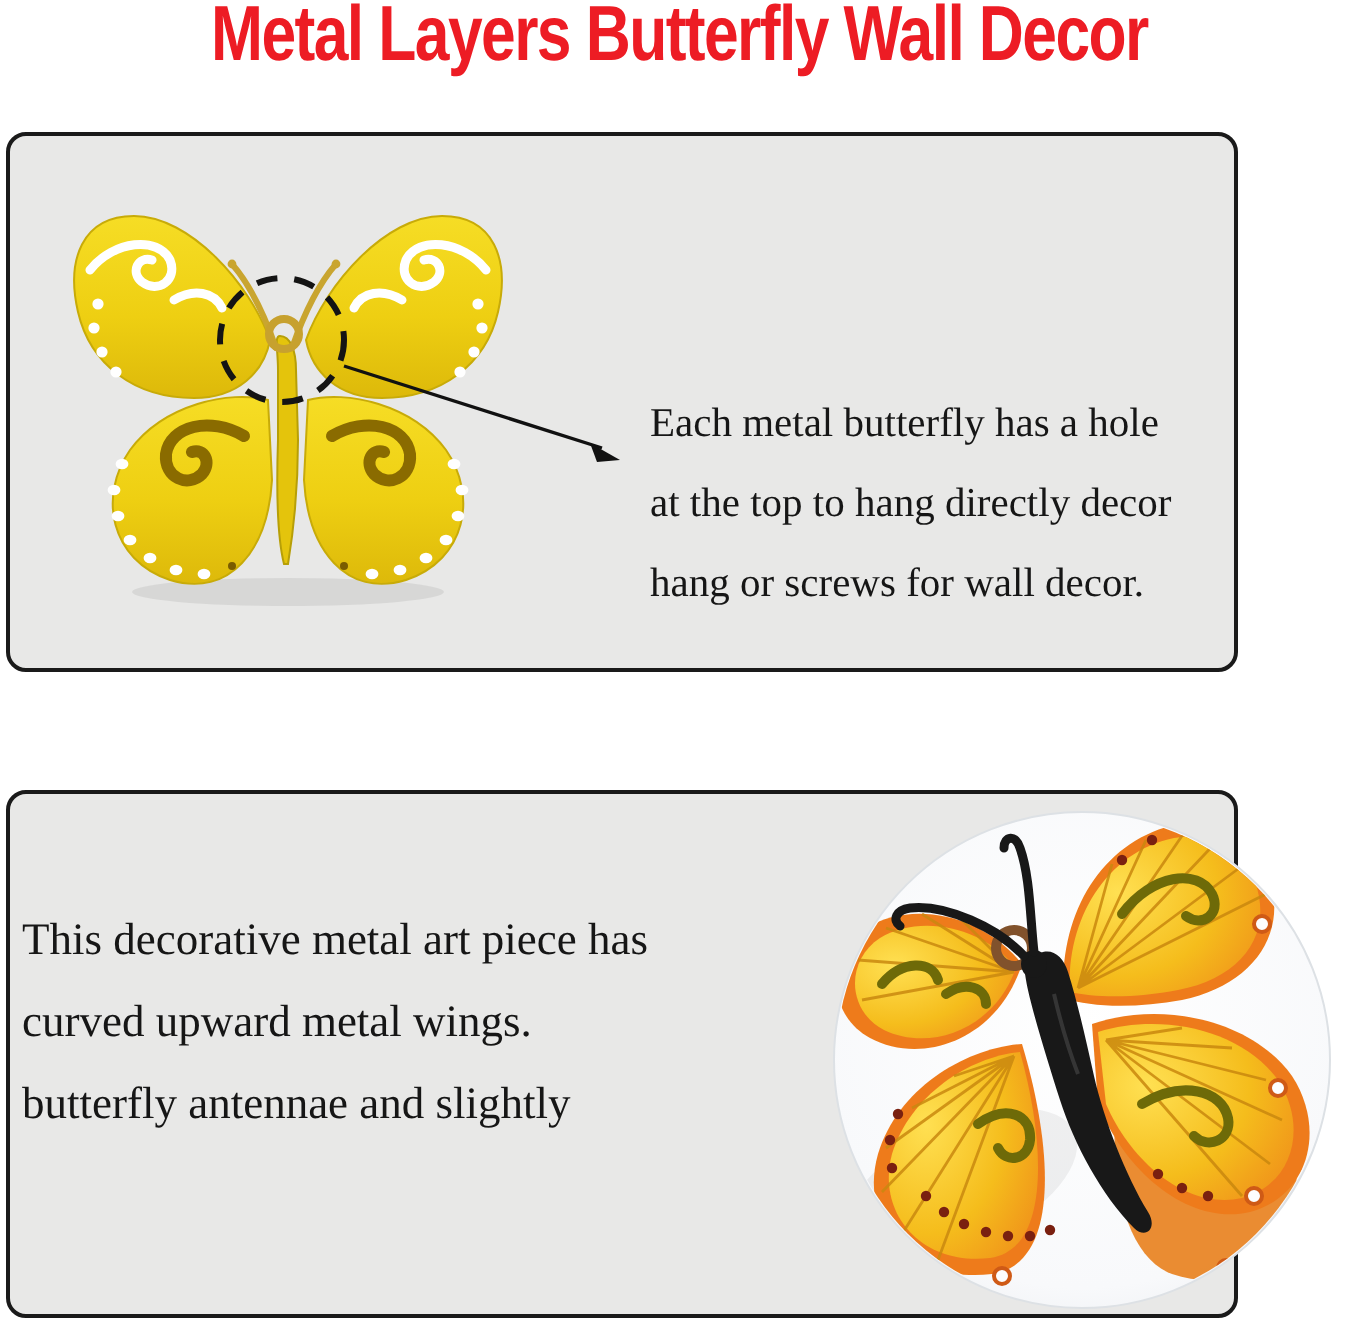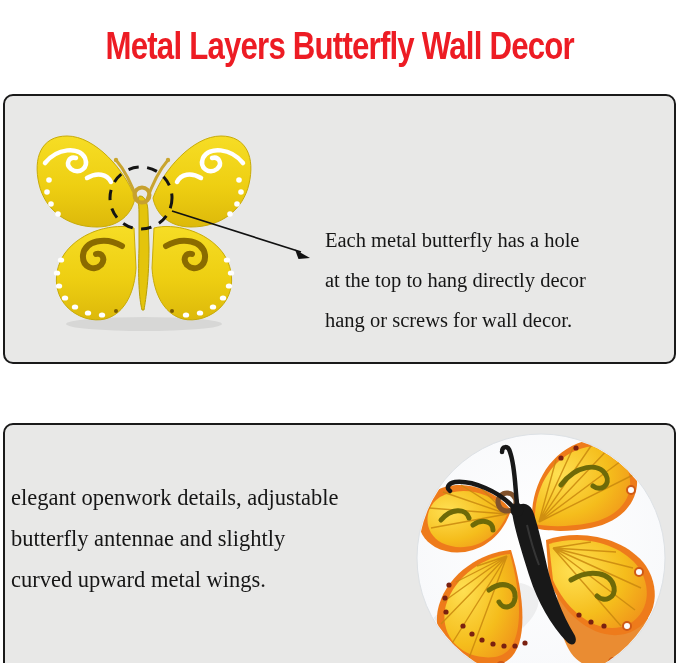--- a/index.html
+++ b/index.html
@@ -1,35 +1,35 @@
 <!DOCTYPE html>
 <html style="--title: #ed1c24; --panel_bg: #e8e8e7; --panel_border: #1a1a1a; --text: #161616; --butterfly_yellow: #f2d312; --closeup_orange: #ee7b1b;"><head>
 <meta charset="utf-8">
 <style>
   html,body{margin:0;padding:0;}
   body{
     width:679px;height:663px;overflow:hidden;background:#ffffff;
     font-family:"Liberation Serif", serif;position:relative;
   }
-  .stage{position:absolute;inset:0;margin-top:28px;}
+  .stage{position:absolute;inset:0;}
   
   .title-wrap{
     position:absolute;left:0;top:-4px;width:679px;height:46px;
     text-align:center;white-space:nowrap;
   }
   .title{
     display:inline-block;
     font-family:"Liberation Sans", sans-serif;
     font-weight:700;font-size:39px;line-height:44px;letter-spacing:-1px;
     transform:scaleX(0.80);transform-origin:50% 50%;
     color:var(--title,#ed1c24);
   }
   
   .panel{
-    position:absolute;left:3px;width:673px;box-sizing:border-box;
+    position:absolute;left:3px;width:616px;box-sizing:border-box;
     background:var(--panel_bg,#e8e8e7);
     border:2.5px solid var(--panel_border,#1a1a1a);
     border-radius:10px;
   }
   .panel-top{top:66px;height:270px;}
   .panel-bottom{top:395px;height:264px;}
   .butterfly-top{position:absolute;left:22px;top:12px;}
   .arrow-layer{position:absolute;left:0;top:0;pointer-events:none;}
   .callout{
     position:absolute;left:320px;top:124px;width:340px;
@@ -129,23 +129,23 @@
     <div class="callout">
       <div>Each metal butterfly has a hole</div>
       <div>at the top to hang directly decor</div>
       <div>hang or screws for wall decor.</div>
     </div>
   </section>
 
   <section class="panel panel-bottom">
 
     <div class="desc">
-      <div>elegant openwork details, adjustable</div>
+      <div>This decorative metal art piece has</div>
+      <div>curved upward metal wings.</div>
       <div>butterfly antennae and slightly</div>
-      <div>curved upward metal wings.</div>
     </div>
 
     <svg class="butterfly-closeup" width="260" height="260" viewBox="0 0 260 260">
       <defs>
         <radialGradient id="circBg" cx="0.5" cy="0.42" r="0.75">
           <stop offset="0" stop-color="#ffffff"></stop>
           <stop offset="0.72" stop-color="#f8f9fb"></stop>
           <stop offset="1" stop-color="#e7eaee"></stop>
         </radialGradient>
         <radialGradient id="wg" cx="0.25" cy="0.35" r="1.05">

